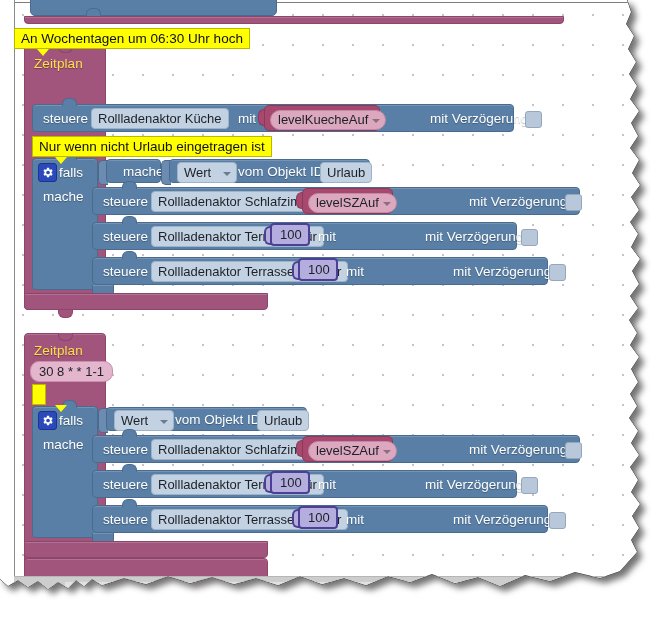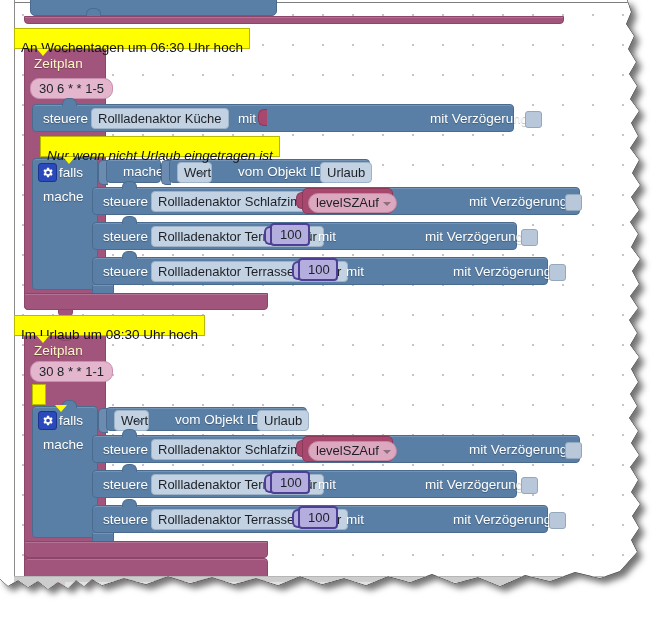--- a/index.html
+++ b/index.html
@@ -49,21 +49,21 @@
   .blk{position:absolute;box-sizing:border-box;}
 
   
   .sched{
     background:#a1547c;
     border:1px solid #8d4569;
     border-radius:4px;
     box-shadow:inset 0 1px 0 rgba(255,255,255,.18);
   }
   .sched .title{
-    position:absolute;color:#fef9c3;font-size:13.5px;letter-spacing:.1px;
+    position:absolute;color:#fde047;font-size:13.5px;letter-spacing:.1px;
     text-shadow:0 1px 1px rgba(0,0,0,.32);
   }
   .cron{
     position:absolute;
     background:#e3b6cd;border:1px solid #c88fae;border-radius:9px;
     color:#22242a;font-size:13px;line-height:19px;
     padding:0 8px;height:21px;
     box-sizing:border-box;
     white-space:nowrap;
   }
@@ -78,21 +78,21 @@
   .act .lbl{
     position:absolute;color:#ffffff;font-size:13.5px;white-space:nowrap;
     text-shadow:0 1px 1px rgba(0,0,0,.30);
   }
   .chip{
     position:absolute;
     background:#c3d2e2;border:1px solid #9fb3c8;border-radius:4px;
     color:#1d2026;font-size:13px;line-height:19px;height:21px;
     padding:0 6px;box-sizing:border-box;white-space:nowrap;text-align:right;
   }
-  .chip.drop{padding-right:0;}
+  .chip.drop{padding-right:25px;}
   .chip.drop:after{
     content:"";position:absolute;right:5px;top:9px;
     border-left:4px solid transparent;border-right:4px solid transparent;
     border-top:4px solid #6d7c8c;
   }
 
   
   .numsock{
     position:absolute;
     background:#b3aede;border:2px solid #4c3f94;border-radius:4px;
@@ -157,21 +157,21 @@
     border:1px solid #4b6b8e;border-right:none;
     border-radius:5px 0 0 5px;
     background:#6b8cb0;
   }
 
   
   .note{
     position:absolute;
     background:#ffff00;border:1px solid #b9b900;
     color:#101010;font-size:13.5px;line-height:20px;height:21px;
-    padding:9px 6px;box-sizing:border-box;white-space:nowrap;
+    padding:0 6px;box-sizing:border-box;white-space:nowrap;
     z-index:40;
   }
   .note .tail{
     position:absolute;left:22px;top:20px;width:0;height:0;
     border-left:6px solid transparent;border-right:6px solid transparent;
     border-top:7px solid #ffff00;
   }
 
   
   .topblk{
@@ -232,39 +232,41 @@
 
     <div class="topblk" style="left:30px;top:-14px;width:245px;height:28px;"></div>
     <div class="notchtop" style="left:86px;top:8px;"></div>
 
     <div class="sched blk" style="left:24px;top:16px;width:540px;height:8px;border-radius:0 0 4px 4px;"></div>
 
     <div class="sched blk" style="left:24px;top:45px;width:82px;height:265px;">
       <div class="title" style="left:9px;top:10px;">Zeitplan</div>
     </div>
     <div class="notchm" style="left:58px;top:45px;"></div>
-    <div class="cron" style="left:30px;top:78px;">30 6 * * 1-5</div>
 
     <div class="note" style="left:14px;top:28px;">
       <span>An Wochentagen um 06:30 Uhr hoch</span>
       <span class="tail"></span>
     </div>
 
     <div class="act blk" style="left:32px;top:104px;width:482px;height:28px;">
       <div class="lbl" style="left:10px;top:6px;">steuere</div>
       <div class="chip" style="left:58px;top:3px;">Rollladenaktor Küche</div>
       <div class="lbl" style="left:205px;top:6px;">mit</div>
       <div class="lbl" style="left:397px;top:6px;">mit Verzögerung</div>
       <div class="cbx" style="left:492px;top:6px;"></div>
     </div>
     <div class="notchtop" style="left:62px;top:98px;"></div>
 
     <div class="varplug" style="left:258px;top:109px;"></div>
-
-    <div class="note" style="left:40px;top:136px;font-style:italic;">
+    <div class="varblk" style="left:264px;top:105px;width:116px;height:26px;">
+      <div class="inner">levelKuecheAuf</div>
+    </div>
+
+    <div class="note" style="left:32px;top:136px;">
       <span>Nur wenn nicht Urlaub eingetragen ist</span>
       <span class="tail"></span>
     </div>
 
     <div class="act blk" style="left:32px;top:158px;width:66px;height:132px;">
       <div class="lbl" style="left:26px;top:6px;">falls</div>
       <div class="lbl" style="left:10px;top:30px;">mache</div>
     </div>
     <div class="gear" style="left:38px;top:163px;">
       <svg width="13" height="13" viewBox="0 0 24 24" aria-hidden="true">
@@ -323,24 +325,20 @@
 
     <div class="sched blk" style="left:24px;top:293px;width:244px;height:17px;border-radius:0 0 4px 4px;"></div>
     <div class="notchm" style="left:58px;top:310px;"></div>
 
     <div class="sched blk" style="left:24px;top:333px;width:82px;height:245px;">
       <div class="title" style="left:9px;top:9px;">Zeitplan</div>
     </div>
     <div class="notchm" style="left:58px;top:333px;"></div>
     <div class="cron" style="left:30px;top:361px;">30 8 * * 1-1</div>
 
-    <div class="note" style="left:14px;top:315px;">
-      <span>Im Urlaub um 08:30 Uhr hoch</span>
-      <span class="tail"></span>
-    </div>
 
     <div class="note" style="left:32px;top:384px;">
       <span class="tail"></span>
     </div>
 
     <div class="act blk" style="left:32px;top:406px;width:66px;height:132px;">
       <div class="lbl" style="left:26px;top:6px;">falls</div>
       <div class="lbl" style="left:10px;top:30px;">mache</div>
     </div>
     <div class="gear" style="left:38px;top:411px;">

